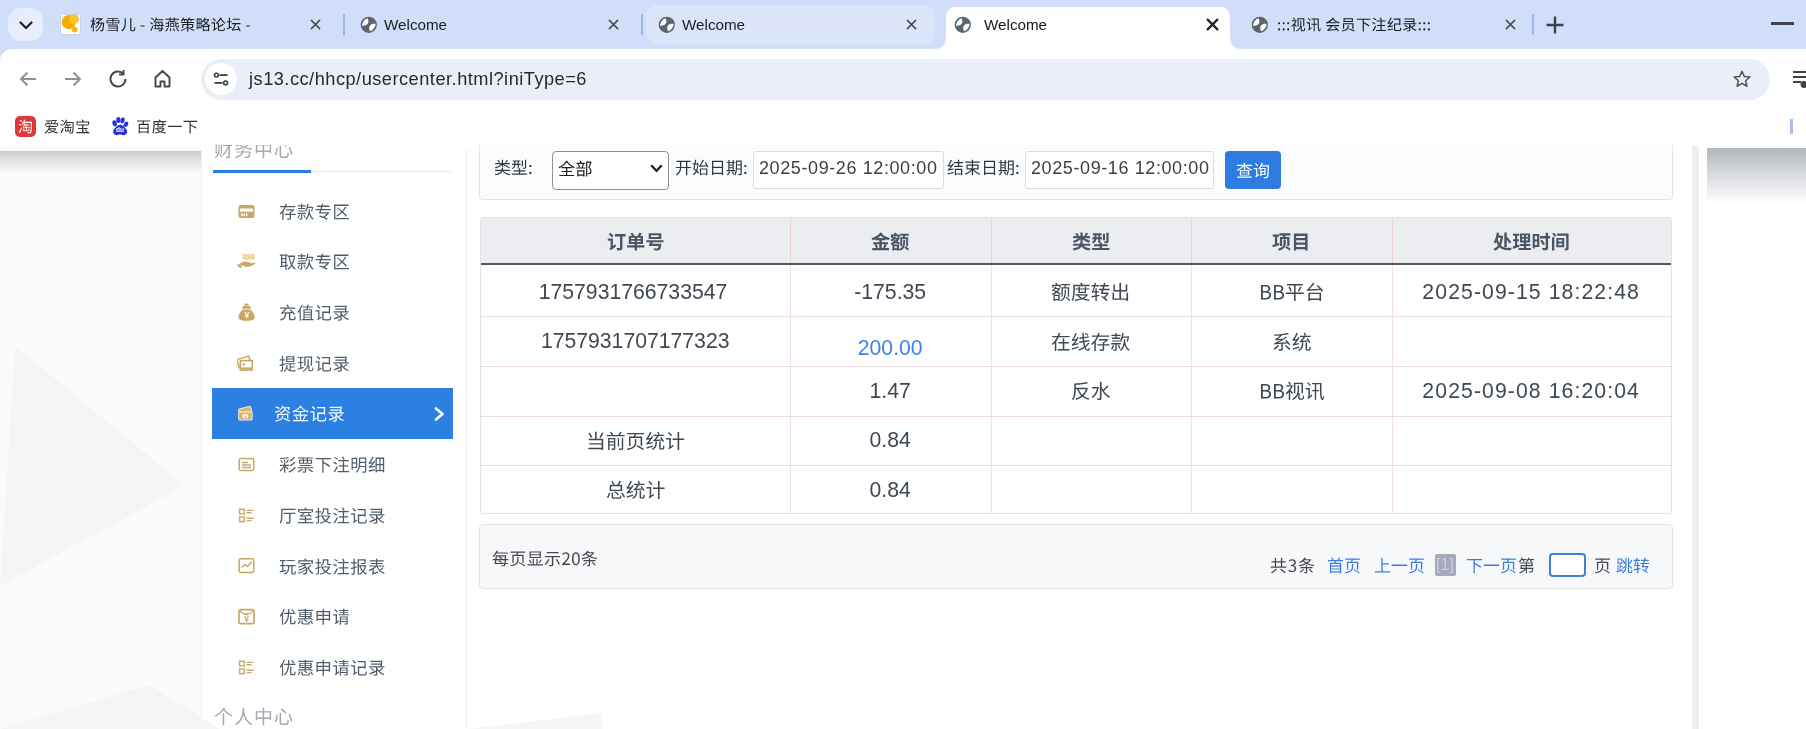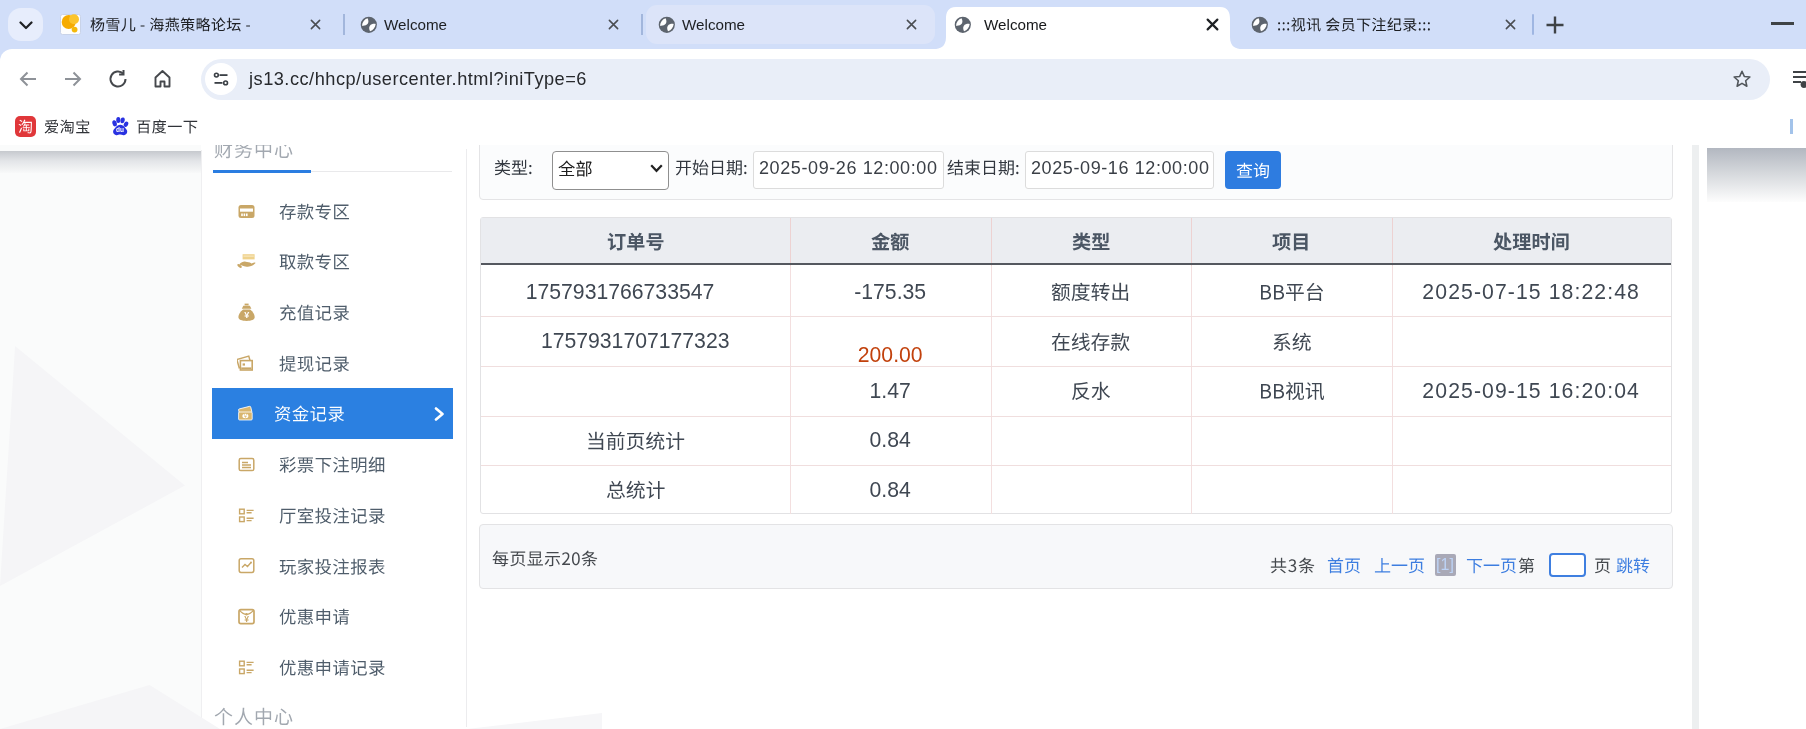--- a/index.html
+++ b/index.html
@@ -167,45 +167,45 @@
 <div class="abs" style="left:1392px;top:72.5px;width:1px;height:48px;background:#edd2d2"></div>
 <div class="abs" style="left:480.5px;top:118px;width:1190px;height:2px;background:#54585f"></div>
 <div class="abs" style="left:790px;top:120.5px;width:1px;height:248.5px;background:#f3dfdf"></div>
 <div class="abs" style="left:990.5px;top:120.5px;width:1px;height:248.5px;background:#f3dfdf"></div>
 <div class="abs" style="left:1191px;top:120.5px;width:1px;height:248.5px;background:#f3dfdf"></div>
 <div class="abs" style="left:1392px;top:120.5px;width:1px;height:248.5px;background:#f3dfdf"></div>
 <div class="abs" style="left:480.5px;top:171px;width:1190px;height:1px;background:#f0dede"></div>
 <div class="abs" style="left:480.5px;top:221px;width:1190px;height:1px;background:#f0dede"></div>
 <div class="abs" style="left:480.5px;top:270.5px;width:1190px;height:1px;background:#f0dede"></div>
 <div class="abs" style="left:480.5px;top:320px;width:1190px;height:1px;background:#f0dede"></div>
-<div style="position:absolute;left:620px;top:130.8px;transform:translateX(-50%);font:400 21.2px 'Liberation Sans',sans-serif;color:#3f4752;white-space:nowrap;line-height:31.4px">1757931766733547</div>
+<div style="position:absolute;left:633px;top:130.8px;transform:translateX(-50%);font:400 21.2px 'Liberation Sans',sans-serif;color:#3f4752;white-space:nowrap;line-height:31.4px">1757931766733547</div>
 <div style="position:absolute;left:890.2px;top:130.8px;transform:translateX(-50%);font:400 21.2px 'Liberation Sans',sans-serif;color:#3f4752;white-space:nowrap;line-height:31.4px">-175.35</div>
 <div style="position:absolute;left:1051.2px;top:137px;line-height:0"><svg width="79.2" height="24.8" viewBox="0 0 79.2 24.8">
           <path d="M13.7 7.7C13.6 13.8 13.4 16.5 9.1 18C9.3 18.3 9.7 18.8 9.8 19.1C14.5 17.4 14.9 14.2 15 7.7ZM14.6 15.8C15.9 16.7 17.6 18.1 18.4 18.9L19.2 17.9C18.4 17.1 16.7 15.8 15.4 14.8ZM10.5 5.3V14.7H11.8V6.6H16.8V14.7H18.1V5.3H14.4C14.7 4.7 14.9 4 15.2 3.3H18.9V2H10.2V3.3H13.9C13.7 4 13.4 4.7 13.1 5.3ZM4.2 1.2C4.5 1.6 4.8 2.2 5 2.7H1.2V5.7H2.5V3.9H8.5V5.7H9.8V2.7H6.6C6.3 2.1 5.9 1.4 5.6 0.9ZM2.5 12.8V18.9H3.8V18.2H7.3V18.8H8.7V12.8ZM3.8 17V14H7.3V17ZM3 9.2 4.4 10C3.3 10.8 2.1 11.4 0.8 11.8C1 12.1 1.3 12.8 1.4 13.1C2.9 12.6 4.4 11.7 5.7 10.7C6.9 11.4 8.2 12.1 8.9 12.7L9.9 11.6C9.1 11.1 8 10.4 6.7 9.8C7.7 8.8 8.5 7.7 9.1 6.4L8.3 5.9L8 6H5C5.2 5.6 5.4 5.2 5.6 4.8L4.2 4.6C3.6 5.9 2.5 7.5 0.8 8.6C1.1 8.8 1.5 9.3 1.7 9.6C2.7 8.9 3.5 8 4.2 7.1H7.2C6.8 7.9 6.2 8.5 5.5 9.1L3.9 8.3Z M27.4 4.7V6.4H24.3V7.6H27.4V10.9H35.1V7.6H38.4V6.4H35.1V4.7H33.7V6.4H28.9V4.7ZM33.7 7.6V9.7H28.9V7.6ZM34.8 13.4C33.9 14.4 32.7 15.2 31.3 15.9C29.9 15.2 28.7 14.4 27.9 13.4ZM24.5 12.2V13.4H27.1L26.4 13.7C27.2 14.8 28.3 15.7 29.6 16.5C27.8 17.1 25.7 17.4 23.6 17.6C23.8 18 24.1 18.5 24.2 18.9C26.7 18.6 29.1 18.1 31.2 17.3C33.2 18.2 35.5 18.7 38 19C38.2 18.6 38.5 18 38.8 17.7C36.7 17.5 34.6 17.1 32.9 16.5C34.6 15.6 36.1 14.3 37 12.6L36 12.1L35.8 12.2ZM29.2 1C29.4 1.6 29.7 2.2 30 2.8H22.3V8.2C22.3 11.1 22.2 15.3 20.5 18.3C20.9 18.5 21.6 18.8 21.9 19C23.5 15.9 23.8 11.3 23.8 8.1V4.2H38.6V2.8H31.6C31.4 2.1 31 1.3 30.7 0.7Z M41.2 10.9C41.4 10.7 42 10.6 42.6 10.6H44.4V13.4L40.4 14.1L40.7 15.6L44.4 14.8V18.9H45.8V14.6L48.5 14L48.5 12.8L45.8 13.2V10.6H47.9V9.2H45.8V6.2H44.4V9.2H42.5C43.1 7.8 43.7 6.2 44.2 4.5H47.9V3.1H44.6C44.8 2.4 45 1.8 45.1 1.1L43.7 0.8C43.6 1.6 43.4 2.3 43.2 3.1H40.5V4.5H42.9C42.4 6.1 41.9 7.5 41.7 8C41.4 8.8 41.1 9.5 40.7 9.5C40.9 9.9 41.1 10.6 41.2 10.9ZM48 6.8V8.2H50.9C50.5 9.6 50.1 10.9 49.8 11.9H55.5C54.8 12.9 53.9 14.1 53.1 15.1C52.4 14.7 51.7 14.3 51.1 13.9L50.1 14.8C52.1 16 54.5 17.9 55.6 19L56.6 17.9C56 17.3 55.2 16.6 54.2 15.9C55.5 14.3 56.8 12.4 57.8 10.9L56.8 10.4L56.5 10.5H51.8L52.5 8.2H58.6V6.8H52.9L53.5 4.5H57.9V3.1H53.9L54.5 1L53 0.8L52.4 3.1H48.8V4.5H52L51.4 6.8Z M61.5 10.7V17.8H75.5V19H77.1V10.7H75.5V16.4H70.1V9.4H76.3V2.6H74.7V8H70.1V0.8H68.4V8H63.9V2.6H62.4V9.4H68.4V16.4H63.1V10.7Z" fill="#3f4752"></path>
         </svg></div>
 <div style="position:absolute;left:1258.7px;top:137px;line-height:0"><svg width="65.6" height="24.8" viewBox="0 0 65.6 24.8">
           <path d="M2 17.4H6.6C9.9 17.4 12.1 16 12.1 13.2C12.1 11.2 10.9 10 9.2 9.7V9.6C10.5 9.2 11.3 7.9 11.3 6.5C11.3 3.9 9.2 2.9 6.3 2.9H2ZM3.8 9.1V4.4H6.1C8.3 4.4 9.5 5 9.5 6.7C9.5 8.2 8.5 9.1 6 9.1ZM3.8 16V10.5H6.4C8.9 10.5 10.3 11.3 10.3 13.1C10.3 15.1 8.9 16 6.4 16Z M15 17.4H19.6C22.9 17.4 25.1 16 25.1 13.2C25.1 11.2 23.9 10 22.2 9.7V9.6C23.5 9.2 24.3 7.9 24.3 6.5C24.3 3.9 22.2 2.9 19.3 2.9H15ZM16.8 9.1V4.4H19.1C21.3 4.4 22.5 5 22.5 6.7C22.5 8.2 21.5 9.1 19 9.1ZM16.8 16V10.5H19.4C21.9 10.5 23.3 11.3 23.3 13.1C23.3 15.1 21.9 16 19.4 16Z M29.5 4.9C30.2 6.4 31 8.3 31.3 9.5L32.7 9C32.4 7.9 31.6 6 30.8 4.6ZM41 4.5C40.5 5.9 39.6 7.9 38.8 9.2L40.1 9.6C40.9 8.4 41.8 6.5 42.5 4.9ZM27 10.5V12H35.1V19H36.6V12H44.8V10.5H36.6V3.6H43.7V2.1H28.1V3.6H35.1V10.5Z M49.4 10.7V19H50.9V17.9H60.5V18.9H62.1V10.7ZM50.9 16.5V12.1H60.5V16.5ZM48.3 9C49.1 8.7 50.3 8.7 61.7 8C62.2 8.7 62.6 9.2 62.9 9.7L64.1 8.8C63.1 7.2 60.8 4.7 58.8 3L57.7 3.8C58.6 4.7 59.7 5.7 60.6 6.7L50.4 7.2C52.2 5.6 53.9 3.5 55.5 1.4L54 0.7C52.5 3.2 50.2 5.7 49.4 6.4C48.8 7 48.3 7.4 47.8 7.5C48 7.9 48.2 8.7 48.3 9Z" fill="#3f4752"></path>
         </svg></div>
-<div style="position:absolute;left:1531.2px;top:130.8px;transform:translateX(-50%);letter-spacing:1.1px;font:400 21.2px 'Liberation Sans',sans-serif;color:#3f4752;white-space:nowrap;line-height:31.4px">2025-07-15 18:22:48</div>
+<div style="position:absolute;left:1531.2px;top:130.8px;transform:translateX(-50%);letter-spacing:1.1px;font:400 21.2px 'Liberation Sans',sans-serif;color:#3f4752;white-space:nowrap;line-height:31.4px">2025-09-15 18:22:48</div>
 <div style="position:absolute;left:635.2px;top:180.3px;transform:translateX(-50%);font:400 21.2px 'Liberation Sans',sans-serif;color:#3f4752;white-space:nowrap;line-height:31.4px">1757931707177323</div>
-<div style="position:absolute;left:890.2px;top:194px;transform:translateX(-50%);font:400 21.2px 'Liberation Sans',sans-serif;color:#c2410c;white-space:nowrap;line-height:31.4px">200.00</div>
+<div style="position:absolute;left:890.2px;top:187px;transform:translateX(-50%);font:400 21.2px 'Liberation Sans',sans-serif;color:#3b82f6;white-space:nowrap;line-height:31.4px">200.00</div>
 <div style="position:absolute;left:1051.2px;top:186.5px;line-height:0"><svg width="79.2" height="24.8" viewBox="0 0 79.2 24.8">
           <path d="M7.7 0.8C7.5 1.8 7.1 2.9 6.7 3.9H1.2V5.3H6C4.8 7.8 3 10.2 0.8 11.8C1 12.1 1.4 12.7 1.5 13.1C2.4 12.5 3.1 11.9 3.8 11.1V18.9H5.3V9.4C6.2 8.1 7 6.7 7.7 5.3H18.6V3.9H8.3C8.7 3 9 2.1 9.3 1.2ZM11.8 6.3V10.1H7.4V11.5H11.8V17.1H6.6V18.5H18.6V17.1H13.3V11.5H17.8V10.1H13.3V6.3Z M20.9 16.4 21.2 17.8C23 17.2 25.4 16.5 27.7 15.8L27.5 14.6C25 15.3 22.5 16 20.9 16.4ZM33.7 2C34.7 2.5 36 3.2 36.6 3.8L37.5 2.9C36.8 2.3 35.6 1.6 34.6 1.1ZM21.2 9C21.5 8.9 22 8.8 24.4 8.5C23.5 9.8 22.8 10.8 22.4 11.1C21.8 11.9 21.3 12.4 20.9 12.5C21 12.8 21.3 13.5 21.3 13.8C21.8 13.6 22.4 13.4 27.4 12.4C27.4 12.1 27.4 11.5 27.4 11.1L23.5 11.8C25 10.1 26.5 7.9 27.7 5.7L26.5 4.9C26.1 5.7 25.7 6.4 25.2 7.1L22.7 7.4C23.9 5.7 25.1 3.6 25.9 1.5L24.5 0.9C23.7 3.2 22.3 5.8 21.9 6.4C21.4 7.1 21.1 7.5 20.7 7.6C20.9 8 21.1 8.8 21.2 9ZM37.4 10.5C36.6 11.8 35.5 12.9 34.2 13.9C33.9 12.9 33.6 11.6 33.4 10.2L38.5 9.2L38.2 7.9L33.2 8.8C33.1 8 33 7.1 33 6.2L37.9 5.5L37.7 4.2L32.9 4.9C32.8 3.5 32.8 2.2 32.8 0.8H31.4C31.4 2.2 31.4 3.7 31.5 5.1L28.4 5.5L28.6 6.9L31.6 6.4C31.6 7.3 31.7 8.2 31.8 9.1L28 9.8L28.2 11.1L32 10.4C32.3 12.1 32.6 13.6 33 14.8C31.3 15.9 29.4 16.8 27.3 17.4C27.7 17.8 28.1 18.3 28.3 18.7C30.1 18 31.9 17.1 33.5 16.1C34.3 17.9 35.4 18.9 36.8 18.9C38.1 18.9 38.6 18.3 38.9 16.1C38.5 15.9 38.1 15.6 37.8 15.3C37.7 17 37.5 17.5 36.9 17.5C36.1 17.5 35.3 16.7 34.7 15.2C36.3 14.1 37.6 12.7 38.6 11.1Z M51.7 10.5V12.2H46.2V13.5H51.7V17.2C51.7 17.5 51.7 17.6 51.3 17.6C51 17.6 49.8 17.6 48.5 17.6C48.7 18 48.9 18.6 48.9 19C50.6 19 51.7 19 52.4 18.8C53.1 18.5 53.2 18.1 53.2 17.2V13.5H58.5V12.2H53.2V11C54.7 10.1 56.2 8.9 57.3 7.7L56.4 6.9L56.1 7H47.9V8.4H54.7C53.8 9.2 52.7 10 51.7 10.5ZM47.2 0.8C47 1.6 46.7 2.5 46.4 3.4H40.8V4.8H45.8C44.5 7.5 42.6 10.1 40.2 11.8C40.5 12.1 40.8 12.8 41 13.1C41.8 12.5 42.6 11.8 43.3 11.1V19H44.8V9.3C45.9 7.9 46.7 6.4 47.4 4.8H58.2V3.4H48C48.3 2.7 48.5 1.9 48.7 1.2Z M61.9 13.1C61.4 14.5 60.7 16 60 17.1C60.4 17.2 60.9 17.5 61.2 17.7C61.9 16.6 62.6 14.9 63.1 13.4ZM66.8 13.5C67.4 14.6 68 15.9 68.3 16.8L69.5 16.2C69.2 15.4 68.5 14.1 68 13.1ZM72.8 7.2V8.1C72.8 10.9 72.5 14.9 69 18C69.4 18.3 69.9 18.7 70.1 19C72.1 17.2 73.1 15.1 73.7 13.1C74.5 15.7 75.7 17.8 77.6 19C77.8 18.6 78.3 18 78.6 17.8C76.3 16.5 74.9 13.5 74.2 10.1C74.2 9.4 74.2 8.8 74.2 8.2V7.2ZM64.3 0.9V2.7H60.4V3.9H64.3V5.6H60.9V6.9H69.2V5.6H65.7V3.9H69.6V2.7H65.7V0.9ZM60.2 11.1V12.4H64.3V17.4C64.3 17.6 64.3 17.7 64 17.7C63.8 17.7 63.1 17.7 62.3 17.7C62.5 18.1 62.7 18.6 62.7 19C63.9 19 64.6 19 65.1 18.8C65.6 18.5 65.7 18.1 65.7 17.4V12.4H69.8V11.1ZM71.3 0.8C70.9 3.9 70.2 6.9 68.9 8.9V8.4H61.1V9.6H68.9V9C69.3 9.2 69.8 9.6 70.1 9.8C70.8 8.7 71.3 7.3 71.8 5.7H76.6C76.3 7 75.9 8.5 75.6 9.4L76.8 9.8C77.3 8.5 77.9 6.4 78.2 4.6L77.3 4.3L77 4.4H72.1C72.3 3.3 72.6 2.2 72.7 1Z" fill="#3f4752"></path>
         </svg></div>
 <div style="position:absolute;left:1271.7px;top:186.5px;line-height:0"><svg width="39.6" height="24.8" viewBox="0 0 39.6 24.8">
           <path d="M5.7 13C4.6 14.4 3 15.9 1.4 16.8C1.8 17 2.4 17.5 2.7 17.8C4.2 16.8 6 15.1 7.1 13.5ZM12.6 13.7C14.2 14.9 16.3 16.8 17.3 17.9L18.5 17C17.5 15.8 15.4 14.1 13.8 12.9ZM13.1 8.6C13.7 9.1 14.2 9.7 14.8 10.2L6 10.8C9 9.3 12 7.5 15 5.3L13.8 4.4C12.8 5.2 11.7 5.9 10.7 6.7L5.8 6.9C7.3 5.9 8.7 4.6 10 3.2C12.6 3 15 2.6 16.9 2.2L15.9 0.9C12.7 1.7 6.9 2.3 2.1 2.5C2.3 2.9 2.5 3.4 2.5 3.8C4.2 3.7 6.1 3.6 7.9 3.4C6.7 4.8 5.2 6 4.7 6.3C4.1 6.8 3.6 7 3.2 7.1C3.4 7.5 3.6 8.1 3.6 8.4C4 8.3 4.7 8.2 8.7 8C7 9 5.5 9.8 4.9 10.1C3.6 10.7 2.7 11.1 2.1 11.2C2.3 11.6 2.5 12.3 2.6 12.6C3.1 12.4 3.9 12.3 9.3 11.8V17C9.3 17.2 9.3 17.3 8.9 17.3C8.6 17.4 7.5 17.4 6.3 17.3C6.6 17.7 6.8 18.4 6.9 18.8C8.4 18.8 9.3 18.8 10 18.5C10.7 18.3 10.8 17.9 10.8 17V11.7L15.8 11.4C16.3 12 16.8 12.6 17.1 13.1L18.3 12.4C17.5 11.2 15.8 9.4 14.3 8Z M33.6 10.5V16.7C33.6 18.2 34 18.6 35.3 18.6C35.6 18.6 36.8 18.6 37.1 18.6C38.3 18.6 38.7 17.9 38.8 15.2C38.4 15.1 37.8 14.8 37.5 14.6C37.4 16.9 37.4 17.3 36.9 17.3C36.7 17.3 35.8 17.3 35.6 17.3C35.1 17.3 35.1 17.2 35.1 16.7V10.5ZM29.9 10.5C29.8 14.4 29.3 16.5 26.1 17.7C26.4 18 26.8 18.6 27 18.9C30.6 17.5 31.2 14.9 31.4 10.5ZM20.6 16.4 21 17.8C22.8 17.3 25.1 16.5 27.3 15.8L27.1 14.5C24.7 15.2 22.2 16 20.6 16.4ZM31.6 1.1C32 1.9 32.5 3 32.7 3.7H27.9V5H31.4C30.5 6.2 29.2 8.1 28.7 8.5C28.3 8.9 27.8 9 27.5 9.1C27.6 9.4 27.9 10.2 28 10.5C28.5 10.3 29.3 10.2 36.5 9.5C36.8 10.1 37.1 10.6 37.3 11L38.6 10.3C38 9.1 36.7 7.3 35.6 5.9L34.5 6.5C34.9 7 35.4 7.7 35.8 8.4L30.3 8.8C31.2 7.7 32.4 6.2 33.2 5H38.6V3.7H32.9L34.1 3.3C33.9 2.6 33.4 1.5 32.9 0.8ZM21 9C21.3 8.9 21.7 8.8 24.1 8.5C23.3 9.7 22.5 10.7 22.1 11.1C21.5 11.8 21 12.3 20.6 12.4C20.8 12.8 21 13.5 21.1 13.8C21.5 13.6 22.2 13.3 27.1 12.3C27.1 12 27 11.4 27.1 11L23.3 11.7C24.8 10 26.3 7.8 27.6 5.7L26.3 4.9C25.9 5.6 25.5 6.4 25 7.1L22.6 7.3C23.8 5.6 25 3.5 25.9 1.4L24.4 0.7C23.6 3.1 22.1 5.7 21.6 6.3C21.2 7 20.8 7.4 20.5 7.5C20.7 7.9 20.9 8.7 21 9Z" fill="#3f4752"></path>
         </svg></div>
 <div style="position:absolute;left:890.2px;top:229.8px;transform:translateX(-50%);font:400 21.2px 'Liberation Sans',sans-serif;color:#3f4752;white-space:nowrap;line-height:31.4px">1.47</div>
 <div style="position:absolute;left:1071px;top:236px;line-height:0"><svg width="39.6" height="24.8" viewBox="0 0 39.6 24.8">
           <path d="M15.9 1C13.1 1.8 7.8 2.3 3.3 2.5V7.8C3.3 10.9 3.2 15.1 1.1 18.2C1.5 18.4 2.1 18.8 2.4 19.1C4.4 16 4.8 11.5 4.9 8.3H6.2C7.1 10.9 8.4 13 10.1 14.8C8.4 16.1 6.4 17 4.2 17.6C4.5 17.9 4.9 18.5 5.1 18.9C7.3 18.2 9.5 17.2 11.3 15.8C13 17.2 15.1 18.2 17.6 18.8C17.8 18.4 18.2 17.8 18.6 17.5C16.1 17 14.1 16.1 12.4 14.8C14.4 12.9 16 10.4 16.9 7.2L15.9 6.8L15.6 6.8H4.9V3.8C9.2 3.6 14 3 17.1 2.2ZM14.9 8.3C14.1 10.5 12.9 12.4 11.2 13.8C9.7 12.3 8.5 10.5 7.7 8.3Z M21.2 5.9V7.4H26.1C25.1 11.3 23.1 14.3 20.6 15.9C20.9 16.1 21.5 16.7 21.8 17.1C24.6 15.1 26.9 11.4 27.9 6.2L26.9 5.8L26.6 5.9ZM36 4.5C35 5.9 33.4 7.6 32.1 8.9C31.5 7.8 31 6.7 30.5 5.6V0.8H28.9V17C28.9 17.3 28.8 17.4 28.5 17.4C28.2 17.4 27.2 17.4 26 17.4C26.3 17.9 26.5 18.6 26.6 19C28.1 19 29.1 19 29.7 18.7C30.3 18.5 30.5 18 30.5 17V8.6C32.3 12.2 34.9 15.3 38 16.9C38.3 16.5 38.7 15.9 39.1 15.6C36.7 14.5 34.6 12.4 32.9 10C34.3 8.8 36 7 37.3 5.5Z" fill="#3f4752"></path>
         </svg></div>
 <div style="position:absolute;left:1258.7px;top:236px;line-height:0"><svg width="65.6" height="24.8" viewBox="0 0 65.6 24.8">
           <path d="M2 17.4H6.6C9.9 17.4 12.1 16 12.1 13.2C12.1 11.2 10.9 10 9.2 9.7V9.6C10.5 9.2 11.3 7.9 11.3 6.5C11.3 3.9 9.2 2.9 6.3 2.9H2ZM3.8 9.1V4.4H6.1C8.3 4.4 9.5 5 9.5 6.7C9.5 8.2 8.5 9.1 6 9.1ZM3.8 16V10.5H6.4C8.9 10.5 10.3 11.3 10.3 13.1C10.3 15.1 8.9 16 6.4 16Z M15 17.4H19.6C22.9 17.4 25.1 16 25.1 13.2C25.1 11.2 23.9 10 22.2 9.7V9.6C23.5 9.2 24.3 7.9 24.3 6.5C24.3 3.9 22.2 2.9 19.3 2.9H15ZM16.8 9.1V4.4H19.1C21.3 4.4 22.5 5 22.5 6.7C22.5 8.2 21.5 9.1 19 9.1ZM16.8 16V10.5H19.4C21.9 10.5 23.3 11.3 23.3 13.1C23.3 15.1 21.9 16 19.4 16Z M34.9 1.8V12.3H36.4V3.1H42.5V12.3H44V1.8ZM29.1 1.5C29.8 2.3 30.6 3.4 30.9 4.1L32.1 3.3C31.8 2.6 31 1.6 30.2 0.8ZM38.6 4.6V8.4C38.6 11.5 38 15.3 33 17.9C33.3 18.2 33.8 18.7 34 19C36.9 17.5 38.5 15.3 39.3 13.2V17C39.3 18.4 39.8 18.7 41.2 18.7H43C44.7 18.7 44.9 17.9 45.1 14.8C44.7 14.7 44.3 14.5 43.9 14.2C43.8 17 43.7 17.6 43 17.6H41.4C40.8 17.6 40.7 17.4 40.7 16.9V12H39.7C40 10.8 40.1 9.6 40.1 8.5V4.6ZM27.3 4.2V5.6H32.1C30.9 8.1 28.8 10.6 26.8 11.9C27 12.2 27.4 13 27.5 13.4C28.3 12.8 29 12.1 29.8 11.3V19H31.2V10.5C31.9 11.3 32.7 12.5 33.1 13.1L34.1 11.9C33.7 11.5 32.3 9.9 31.6 9.1C32.5 7.7 33.3 6.2 33.9 4.7L33.1 4.1L32.8 4.2Z M48.1 2.1C49 3 50.2 4.3 50.8 5.1L51.9 4.1C51.3 3.3 50.1 2.1 49.1 1.2ZM46.6 7V8.4H49.4V15.2C49.4 16.1 48.8 16.7 48.5 16.9C48.7 17.2 49.1 17.9 49.3 18.2C49.6 17.8 50.1 17.3 53.5 14.7C53.3 14.4 53.1 13.8 52.9 13.4L50.9 15V7ZM52.9 1.9V3.3H55.8V8.9H52.8V10.3H55.8V18.7H57.2V10.3H60.2V8.9H57.2V3.3H61C61 11.8 60.9 18.3 63.1 18.9C64.1 19.3 64.8 18.6 65 15.4C64.7 15.2 64.3 14.7 64.1 14.3C64 16 63.9 17.4 63.7 17.4C62.4 17.1 62.4 10.3 62.5 1.9Z" fill="#3f4752"></path>
         </svg></div>
-<div style="position:absolute;left:1531.2px;top:229.8px;transform:translateX(-50%);letter-spacing:1.1px;font:400 21.2px 'Liberation Sans',sans-serif;color:#3f4752;white-space:nowrap;line-height:31.4px">2025-09-15 16:20:04</div>
+<div style="position:absolute;left:1531.2px;top:229.8px;transform:translateX(-50%);letter-spacing:1.1px;font:400 21.2px 'Liberation Sans',sans-serif;color:#3f4752;white-space:nowrap;line-height:31.4px">2025-09-08 16:20:04</div>
 <div style="position:absolute;left:585.8px;top:285.5px;line-height:0"><svg width="99" height="24.8" viewBox="0 0 99 24.8">
           <path d="M2.4 2.2C3.4 3.6 4.5 5.5 5 6.8L6.4 6.2C5.9 4.9 4.8 3 3.7 1.7ZM15.9 1.5C15.3 3 14.2 5.1 13.3 6.4L14.6 6.9C15.5 5.7 16.6 3.7 17.5 2ZM2.3 16.7V18.2H15.6V19H17.2V7.8H10.7V0.8H9.1V7.8H2.7V9.3H15.6V12.2H3.3V13.6H15.6V16.7Z M31.8 7.2V15.4H33.1V7.2ZM35.8 6.7V17.1C35.8 17.4 35.7 17.5 35.4 17.5C35 17.5 34 17.5 32.7 17.5C33 17.9 33.2 18.5 33.3 18.9C34.8 18.9 35.8 18.9 36.4 18.7C37 18.4 37.2 18 37.2 17.2V6.7ZM34.1 0.7C33.7 1.7 32.9 3 32.3 3.9H26.3L27.3 3.6C26.9 2.8 26.1 1.6 25.3 0.8L23.9 1.3C24.6 2.1 25.4 3.1 25.7 3.9H20.8V5.3H38.6V3.9H33.9C34.5 3.1 35.1 2.1 35.7 1.2ZM27.9 11.5V13.5H23.5V11.5ZM27.9 10.3H23.5V8.3H27.9ZM22.1 7.1V18.9H23.5V14.6H27.9V17.3C27.9 17.5 27.8 17.6 27.5 17.6C27.3 17.6 26.4 17.6 25.4 17.6C25.6 18 25.8 18.6 25.9 18.9C27.2 18.9 28.1 18.9 28.6 18.7C29.2 18.5 29.3 18.1 29.3 17.3V7.1Z M48.8 8.3V11.9C48.8 14 47.9 16.3 40.6 17.8C40.9 18.1 41.3 18.7 41.5 19C49.2 17.3 50.3 14.6 50.3 11.9V8.3ZM50.4 15.2C52.7 16.3 55.7 18 57.1 19.1L58.1 17.9C56.5 16.8 53.5 15.2 51.3 14.2ZM43 5.6V14.9H44.5V7H54.6V14.8H56.2V5.6H49.1C49.4 4.9 49.8 4.1 50.2 3.3H58.1V1.9H41.1V3.3H48.5C48.3 4 47.9 4.9 47.6 5.6Z M73.2 10.5V16.7C73.2 18.2 73.6 18.6 74.9 18.6C75.2 18.6 76.4 18.6 76.7 18.6C77.9 18.6 78.3 17.9 78.4 15.2C78 15.1 77.4 14.8 77.1 14.6C77 16.9 77 17.3 76.5 17.3C76.3 17.3 75.4 17.3 75.2 17.3C74.7 17.3 74.7 17.2 74.7 16.7V10.5ZM69.5 10.5C69.4 14.4 68.9 16.5 65.7 17.7C66 18 66.4 18.6 66.6 18.9C70.2 17.5 70.8 14.9 71 10.5ZM60.2 16.4 60.6 17.8C62.4 17.3 64.7 16.5 66.9 15.8L66.7 14.5C64.3 15.2 61.8 16 60.2 16.4ZM71.2 1.1C71.6 1.9 72.1 3 72.3 3.7H67.5V5H71C70.1 6.2 68.8 8.1 68.3 8.5C67.9 8.9 67.4 9 67.1 9.1C67.2 9.4 67.5 10.2 67.6 10.5C68.1 10.3 68.9 10.2 76.1 9.5C76.4 10.1 76.7 10.6 76.9 11L78.2 10.3C77.6 9.1 76.3 7.3 75.2 5.9L74.1 6.5C74.5 7 75 7.7 75.4 8.4L69.9 8.8C70.8 7.7 72 6.2 72.8 5H78.2V3.7H72.5L73.7 3.3C73.5 2.6 73 1.5 72.5 0.8ZM60.6 9C60.9 8.9 61.3 8.8 63.7 8.5C62.9 9.7 62.1 10.7 61.7 11.1C61.1 11.8 60.6 12.3 60.2 12.4C60.4 12.8 60.6 13.5 60.7 13.8C61.1 13.6 61.8 13.3 66.7 12.3C66.7 12 66.6 11.4 66.7 11L62.9 11.7C64.4 10 65.9 7.8 67.2 5.7L65.9 4.9C65.5 5.6 65.1 6.4 64.6 7.1L62.2 7.3C63.4 5.6 64.6 3.5 65.5 1.4L64 0.7C63.2 3.1 61.7 5.7 61.2 6.3C60.8 7 60.4 7.4 60.1 7.5C60.3 7.9 60.5 8.7 60.6 9Z M81.9 2.1C83 3 84.4 4.4 85 5.2L86.1 4.1C85.4 3.3 84 2 82.9 1.1ZM80.1 7V8.5H83.3V15.6C83.3 16.4 82.6 17 82.3 17.3C82.5 17.6 82.9 18.2 83.1 18.6C83.4 18.2 84 17.8 87.7 15.1C87.5 14.8 87.3 14.2 87.2 13.8L84.8 15.5V7ZM91.6 0.9V7.4H86.6V8.9H91.6V19H93.2V8.9H98.2V7.4H93.2V0.9Z" fill="#3f4752"></path>
         </svg></div>
 <div style="position:absolute;left:890.2px;top:279.3px;transform:translateX(-50%);font:400 21.2px 'Liberation Sans',sans-serif;color:#3f4752;white-space:nowrap;line-height:31.4px">0.84</div>
 <div style="position:absolute;left:605.5px;top:335px;line-height:0"><svg width="59.4" height="24.8" viewBox="0 0 59.4 24.8">
           <path d="M15 13.2C16.2 14.6 17.3 16.4 17.8 17.6L19 16.9C18.5 15.6 17.3 13.9 16.2 12.5ZM8.2 12.1C9.5 13 11 14.4 11.7 15.4L12.8 14.4C12.1 13.5 10.5 12.1 9.2 11.3ZM5.6 12.7V16.8C5.6 18.4 6.2 18.8 8.5 18.8C9 18.8 12.5 18.8 13 18.8C14.8 18.8 15.3 18.2 15.5 16C15.1 15.9 14.5 15.6 14.1 15.4C14 17.2 13.9 17.4 12.9 17.4C12.1 17.4 9.2 17.4 8.6 17.4C7.3 17.4 7.1 17.3 7.1 16.7V12.7ZM2.7 13C2.4 14.5 1.7 16.2 0.9 17.2L2.2 17.9C3.1 16.7 3.8 14.8 4.1 13.2ZM5.2 6.2H14.6V9.7H5.2ZM3.7 4.8V11.1H16.2V4.8H13C13.7 3.8 14.4 2.6 15.1 1.4L13.5 0.8C13 2 12.2 3.6 11.4 4.8H7.3L8.5 4.2C8.1 3.3 7.2 1.9 6.4 0.9L5.1 1.5C5.9 2.5 6.8 3.9 7.1 4.8Z M33.6 10.5V16.7C33.6 18.2 34 18.6 35.3 18.6C35.6 18.6 36.8 18.6 37.1 18.6C38.3 18.6 38.7 17.9 38.8 15.2C38.4 15.1 37.8 14.8 37.5 14.6C37.4 16.9 37.4 17.3 36.9 17.3C36.7 17.3 35.8 17.3 35.6 17.3C35.1 17.3 35.1 17.2 35.1 16.7V10.5ZM29.9 10.5C29.8 14.4 29.3 16.5 26.1 17.7C26.4 18 26.8 18.6 27 18.9C30.6 17.5 31.2 14.9 31.4 10.5ZM20.6 16.4 21 17.8C22.8 17.3 25.1 16.5 27.3 15.8L27.1 14.5C24.7 15.2 22.2 16 20.6 16.4ZM31.6 1.1C32 1.9 32.5 3 32.7 3.7H27.9V5H31.4C30.5 6.2 29.2 8.1 28.7 8.5C28.3 8.9 27.8 9 27.5 9.1C27.6 9.4 27.9 10.2 28 10.5C28.5 10.3 29.3 10.2 36.5 9.5C36.8 10.1 37.1 10.6 37.3 11L38.6 10.3C38 9.1 36.7 7.3 35.6 5.9L34.5 6.5C34.9 7 35.4 7.7 35.8 8.4L30.3 8.8C31.2 7.7 32.4 6.2 33.2 5H38.6V3.7H32.9L34.1 3.3C33.9 2.6 33.4 1.5 32.9 0.8ZM21 9C21.3 8.9 21.7 8.8 24.1 8.5C23.3 9.7 22.5 10.7 22.1 11.1C21.5 11.8 21 12.3 20.6 12.4C20.8 12.8 21 13.5 21.1 13.8C21.5 13.6 22.2 13.3 27.1 12.3C27.1 12 27 11.4 27.1 11L23.3 11.7C24.8 10 26.3 7.8 27.6 5.7L26.3 4.9C25.9 5.6 25.5 6.4 25 7.1L22.6 7.3C23.8 5.6 25 3.5 25.9 1.4L24.4 0.7C23.6 3.1 22.1 5.7 21.6 6.3C21.2 7 20.8 7.4 20.5 7.5C20.7 7.9 20.9 8.7 21 9Z M42.3 2.1C43.4 3 44.8 4.4 45.4 5.2L46.5 4.1C45.8 3.3 44.4 2 43.3 1.1ZM40.5 7V8.5H43.7V15.6C43.7 16.4 43 17 42.7 17.3C42.9 17.6 43.3 18.2 43.5 18.6C43.8 18.2 44.4 17.8 48.1 15.1C47.9 14.8 47.7 14.2 47.6 13.8L45.2 15.5V7ZM52 0.9V7.4H47V8.9H52V19H53.6V8.9H58.6V7.4H53.6V0.9Z" fill="#3f4752"></path>
         </svg></div>
 <div style="position:absolute;left:890.2px;top:328.8px;transform:translateX(-50%);font:400 21.2px 'Liberation Sans',sans-serif;color:#3f4752;white-space:nowrap;line-height:31.4px">0.84</div>
 <div class="abs" style="left:479px;top:378.5px;width:1193.5px;height:65px;background:#f7f8fa;border:1px solid #e3e3e5;border-radius:4px"></div>
 <div style="position:absolute;left:492px;top:404.8px;line-height:0"><svg width="106.3" height="21.2" viewBox="0 0 106.3 21.2">

